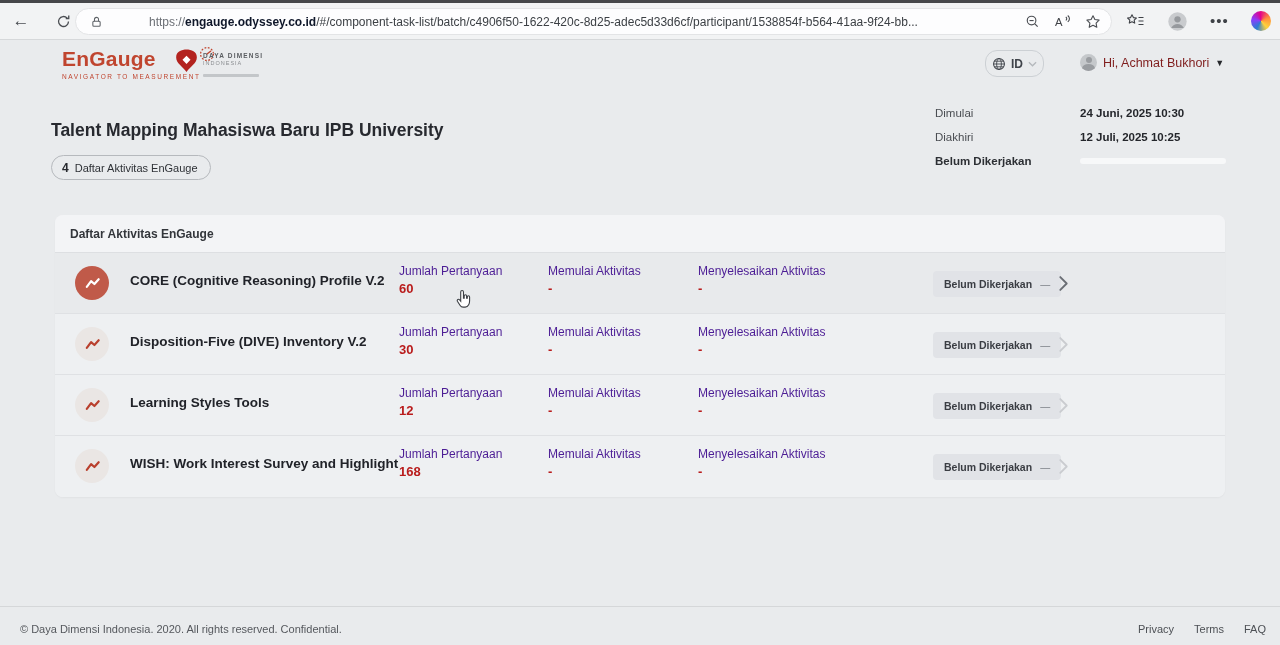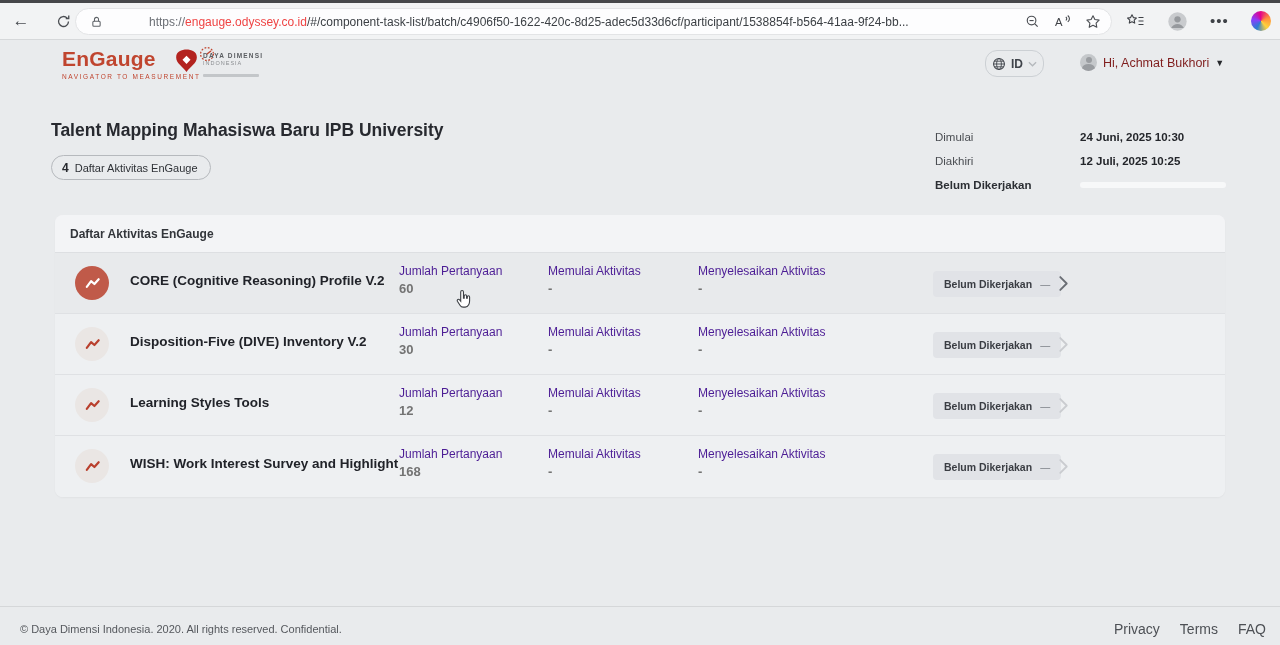--- a/index.html
+++ b/index.html
@@ -10,21 +10,21 @@
   
   .chrome { position:absolute; top:0; left:0; width:1280px; height:40px; background:#f2f3f4; border-bottom:1px solid #d6d8da; }
   .top-strip { position:absolute; top:0; left:0; width:1280px; height:3px; background:#46474a; }
   .nav-btn { position:absolute; top:8px; width:26px; height:26px; display:flex; align-items:center; justify-content:center; color:#4a4d52; font-size:17px; border-radius:4px; cursor:pointer; }
   .back-btn { left:8px; }
   .refresh-btn { left:50px; }
   .addressbar { position:absolute; left:75px; top:8px; width:1037px; height:27px; background:#fdfdfe; border:1px solid #e3e4e6; border-radius:14px; display:flex; align-items:center; padding:0 10px; }
   .addressbar .lock { margin:0 8px 0 4px; display:flex; }
   .url { font-size:12px; white-space:nowrap; overflow:hidden; flex:1; }
   .url .scheme { color:#6b6f75;padding-left:38px; }
-  .url .domain { color:#ef4444; font-weight:normal; }
+  .url .domain { color:#0f172a; font-weight:bold; }
   .url .path { color:#3c4045; }
   .bar-icon { margin-left:14px; display:flex; align-items:center; cursor:pointer; }
   .chrome-right { position:absolute; top:7px; right:0; width:160px; height:28px; display:flex; align-items:center; gap:22px; padding-left:6px; }
   .dots { color:#3f4247; font-size:15px; letter-spacing:1px; cursor:pointer; line-height:10px; }
   .copilot { width:20px; height:20px; border-radius:50%; background:conic-gradient(from 210deg,#2b7cd3,#8a3ffc,#e3008c,#ff8c3c,#ffd23c,#2b7cd3); cursor:pointer; }
 
   
   .page { position:absolute; top:40px; left:0; width:1280px; height:605px; background:#e9ebed; }
 
   
@@ -45,51 +45,51 @@
   .user-avatar::before { content:""; position:absolute; left:5.5px; top:3px; width:6px; height:6px; border-radius:50%; background:#9a9da1; }
   .user-avatar::after { content:""; position:absolute; left:2px; top:10px; width:13px; height:9px; border-radius:50%; background:#9a9da1; }
   .user-name { font-size:12.5px; color:#7f1d1d; }
   .user-caret { font-size:9px; color:#26282c; }
 
   
   .page-title { position:absolute; left:51px; top:80px; font-size:17.5px; font-weight:bold; color:#27292f; }
   .count-pill { position:absolute; left:51px; top:115px; height:25px; border:1px solid #b6b9bd; border-radius:13px; display:flex; align-items:center; gap:6px; padding:0 12px 0 10px; cursor:pointer; }
   .count-num { font-size:12px; font-weight:bold; color:#26282d; }
   .count-label { font-size:11px; color:#2e3136; }
-  .meta { position:absolute; left:935px; top:91px; width:292px; }
+  .meta { position:absolute; left:935px; top:67px; width:292px; }
   .meta-row { display:flex; height:24px; align-items:flex-start; }
   .meta-label { width:145px; font-size:11.5px; color:#4a4d52; }
   .meta-label.strong { font-weight:bold; color:#2c2f34; }
   .meta-value { font-size:11.5px; font-weight:bold; color:#24262b; }
   .progress-track { width:146px; height:6px; background:#f7f8f9; border-radius:3px; margin-top:3px; }
   .progress-fill { height:6px; width:0%; background:#c0452f; border-radius:3px; }
 
   
   .card { position:absolute; left:55px; top:175px; width:1170px; height:282px; background:#f0f1f3; border-radius:8px; box-shadow:0 1px 2px rgba(0,0,0,0.04); overflow:hidden; }
   .card-header { height:38px; display:flex; align-items:center; padding-left:15px; font-size:12px; font-weight:bold; color:#33363b; background:#f3f4f6; border-bottom:1px solid #dddfe2; }
   .row { position:relative; height:61px; border-bottom:1px solid #dfe1e4; background:#eef0f2; cursor:pointer; }
   .row:last-child { border-bottom:none; }
   .row.active { background:#e8eaec; }
   .row-icon { position:absolute; left:20px; top:13px; width:34px; height:34px; border-radius:50%; background:#eae6e4; display:flex; align-items:center; justify-content:center; }
   .row.active .row-icon { background:#c05a49; }
   .row-title { position:absolute; left:75px; top:20px; font-size:13.5px; font-weight:bold; color:#212329; }
   .col { position:absolute; top:11px; }
   .col-label { display:block; font-size:12px; color:#4c1d95; }
-  .col-value { display:block; font-size:13px; font-weight:bold; color:#737373; margin-top:3px; }
+  .col-value { display:block; font-size:13px; font-weight:bold; color:#b91c1c; margin-top:3px; }
   .col-q { left:344px; } .col-s { left:493px; } .col-f { left:643px; }
   .badge { position:absolute; left:878px; top:18px; height:26px; background:#e1e3e7; border-radius:4px; display:flex; align-items:center; gap:8px; padding:0 11px; }
   .badge-text { font-size:10.5px; font-weight:bold; color:#3a3d43; }
   .badge-dash { font-size:10px; color:#7c8086; }
   .chev { position:absolute; left:1003px; top:22px; }
 
   
   .footer { position:absolute; left:0; top:566px; width:1280px; height:45px; border-top:1px solid #d5d7d9; display:flex; align-items:center; padding:0 14px 0 20px; }
   .copyright { font-size:11px; color:#55585d; flex:1; }
   .footer-links { display:flex; gap:20px; }
-  .footer-link { font-size:14px; color:#4d5055; cursor:pointer; }
+  .footer-link { font-size:11px; color:#4d5055; cursor:pointer; }
 
   .cursor { position:absolute; left:452px; top:248px; z-index:50; pointer-events:none; }
 </style>
 </head>
 <body>
 
 <div class="screen">
 
   <div class="chrome">
     <div class="top-strip"></div>

